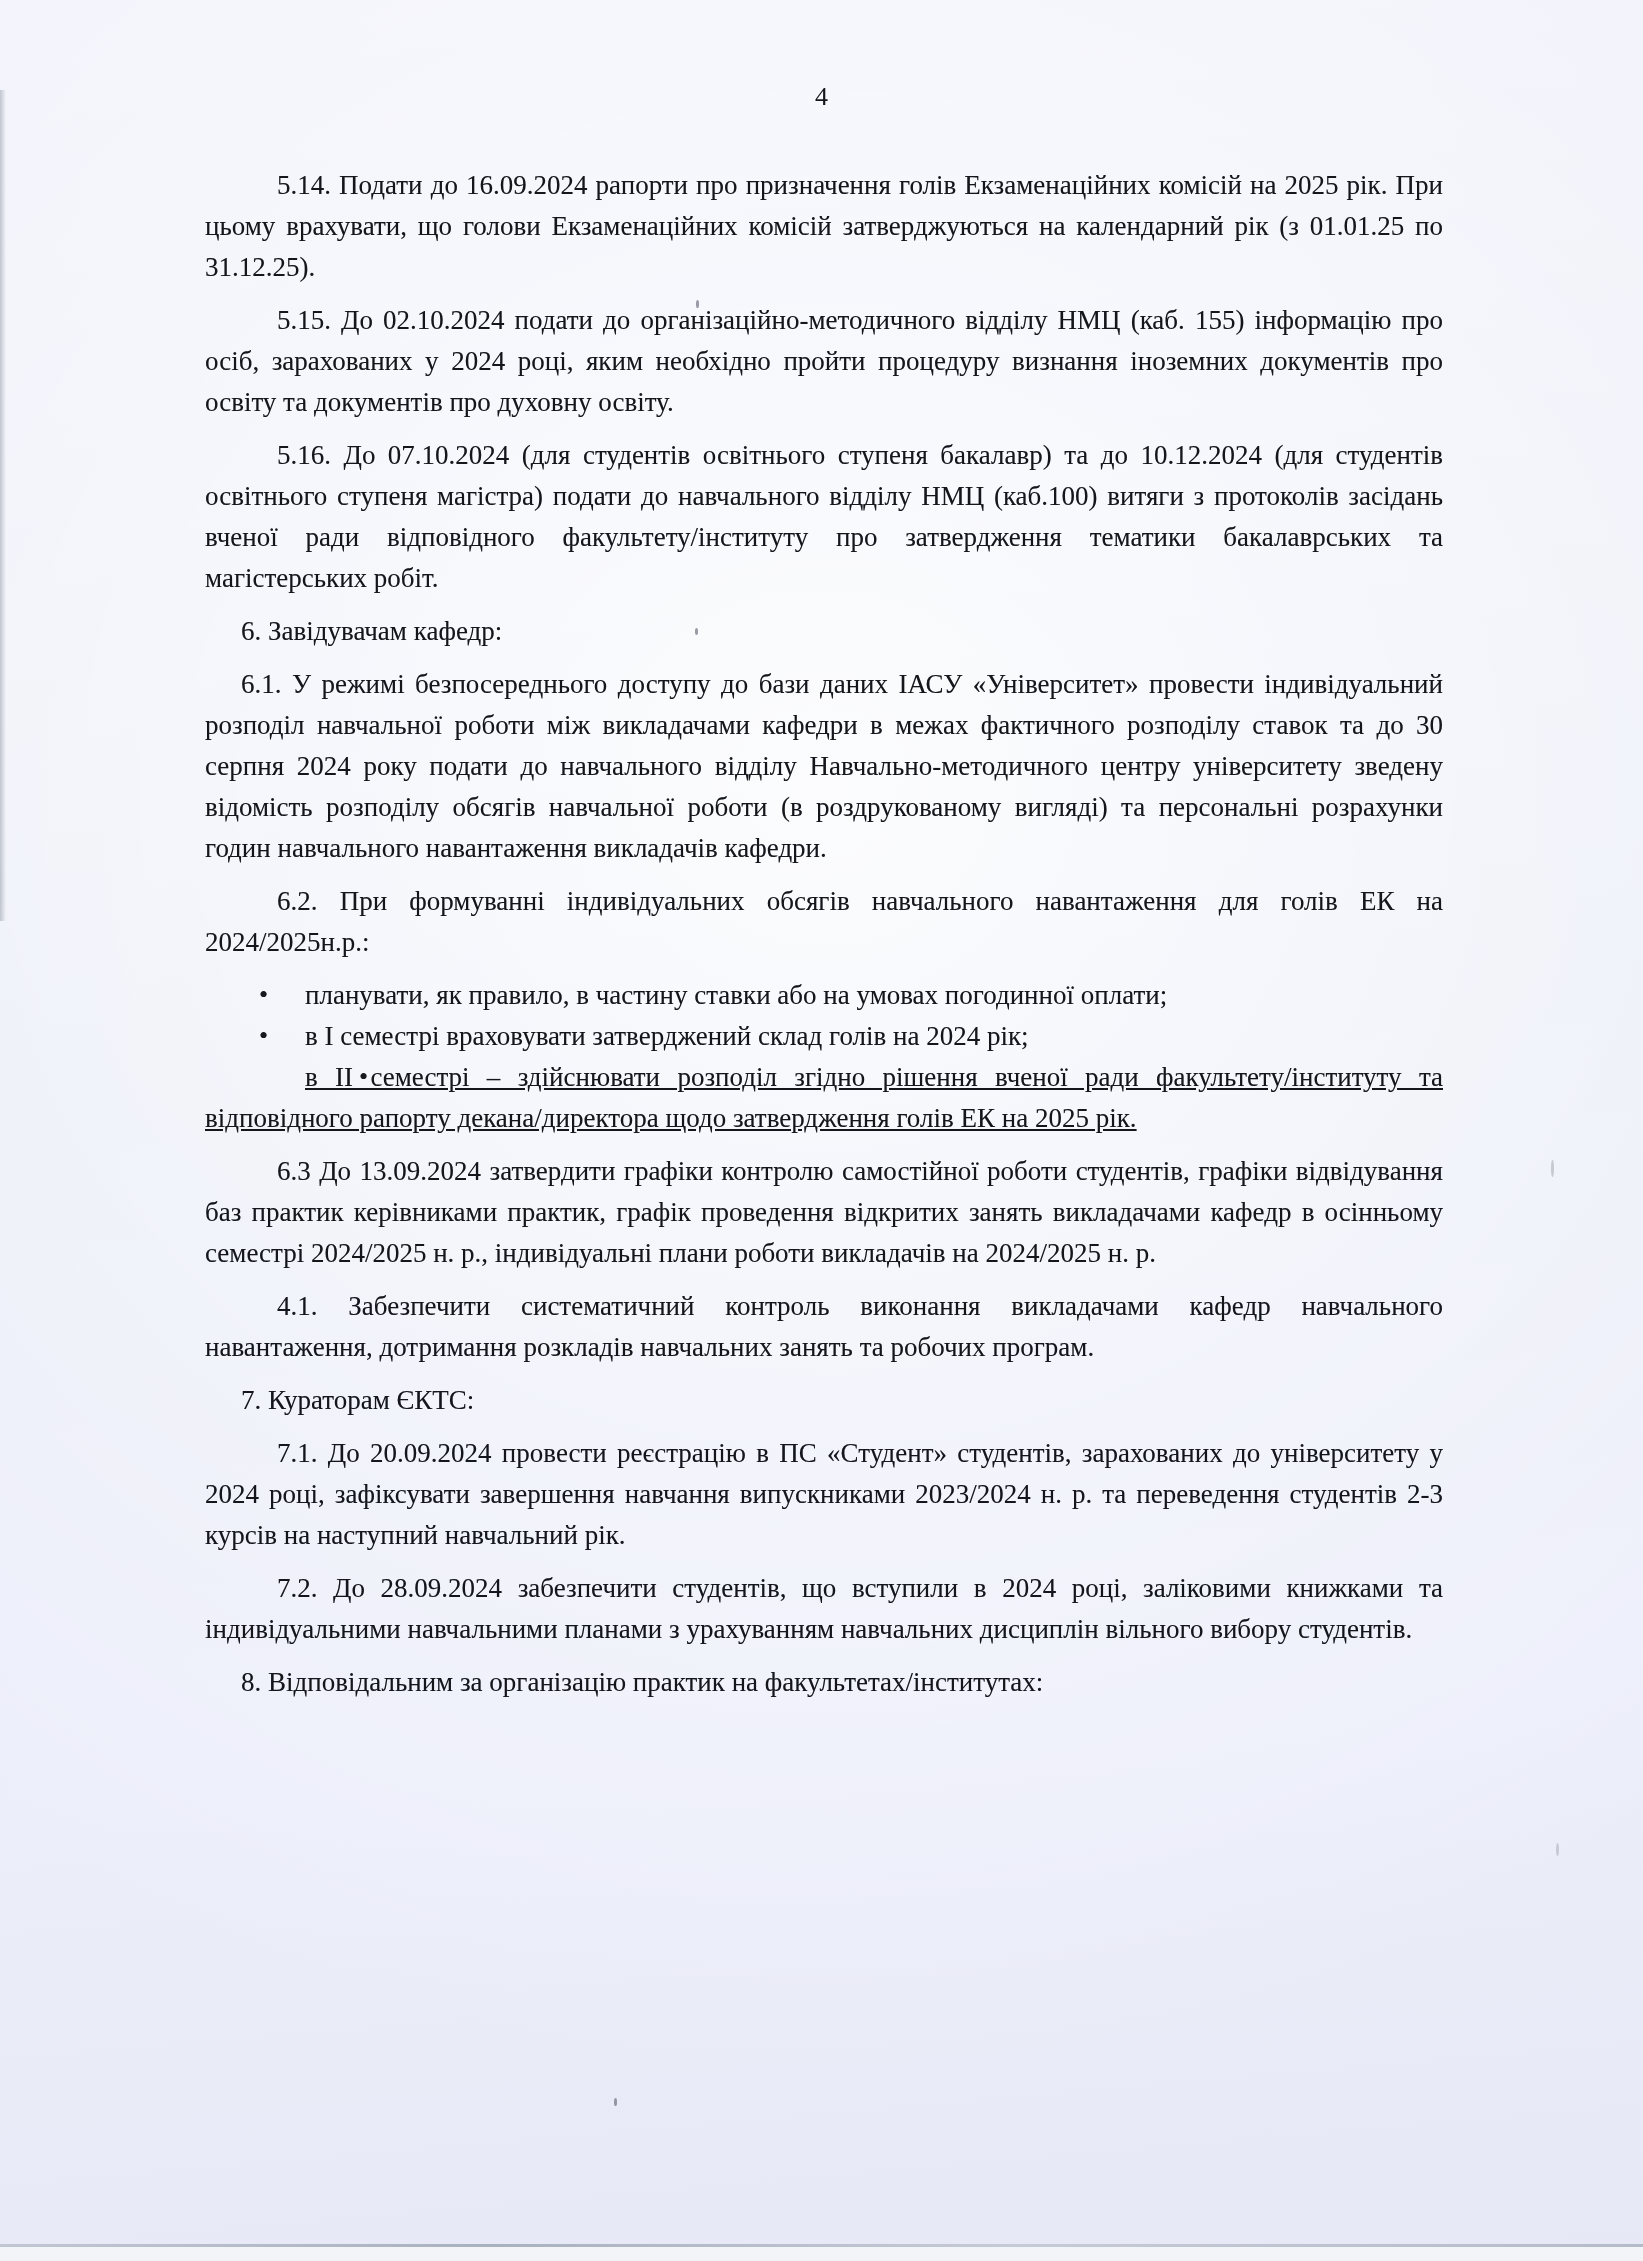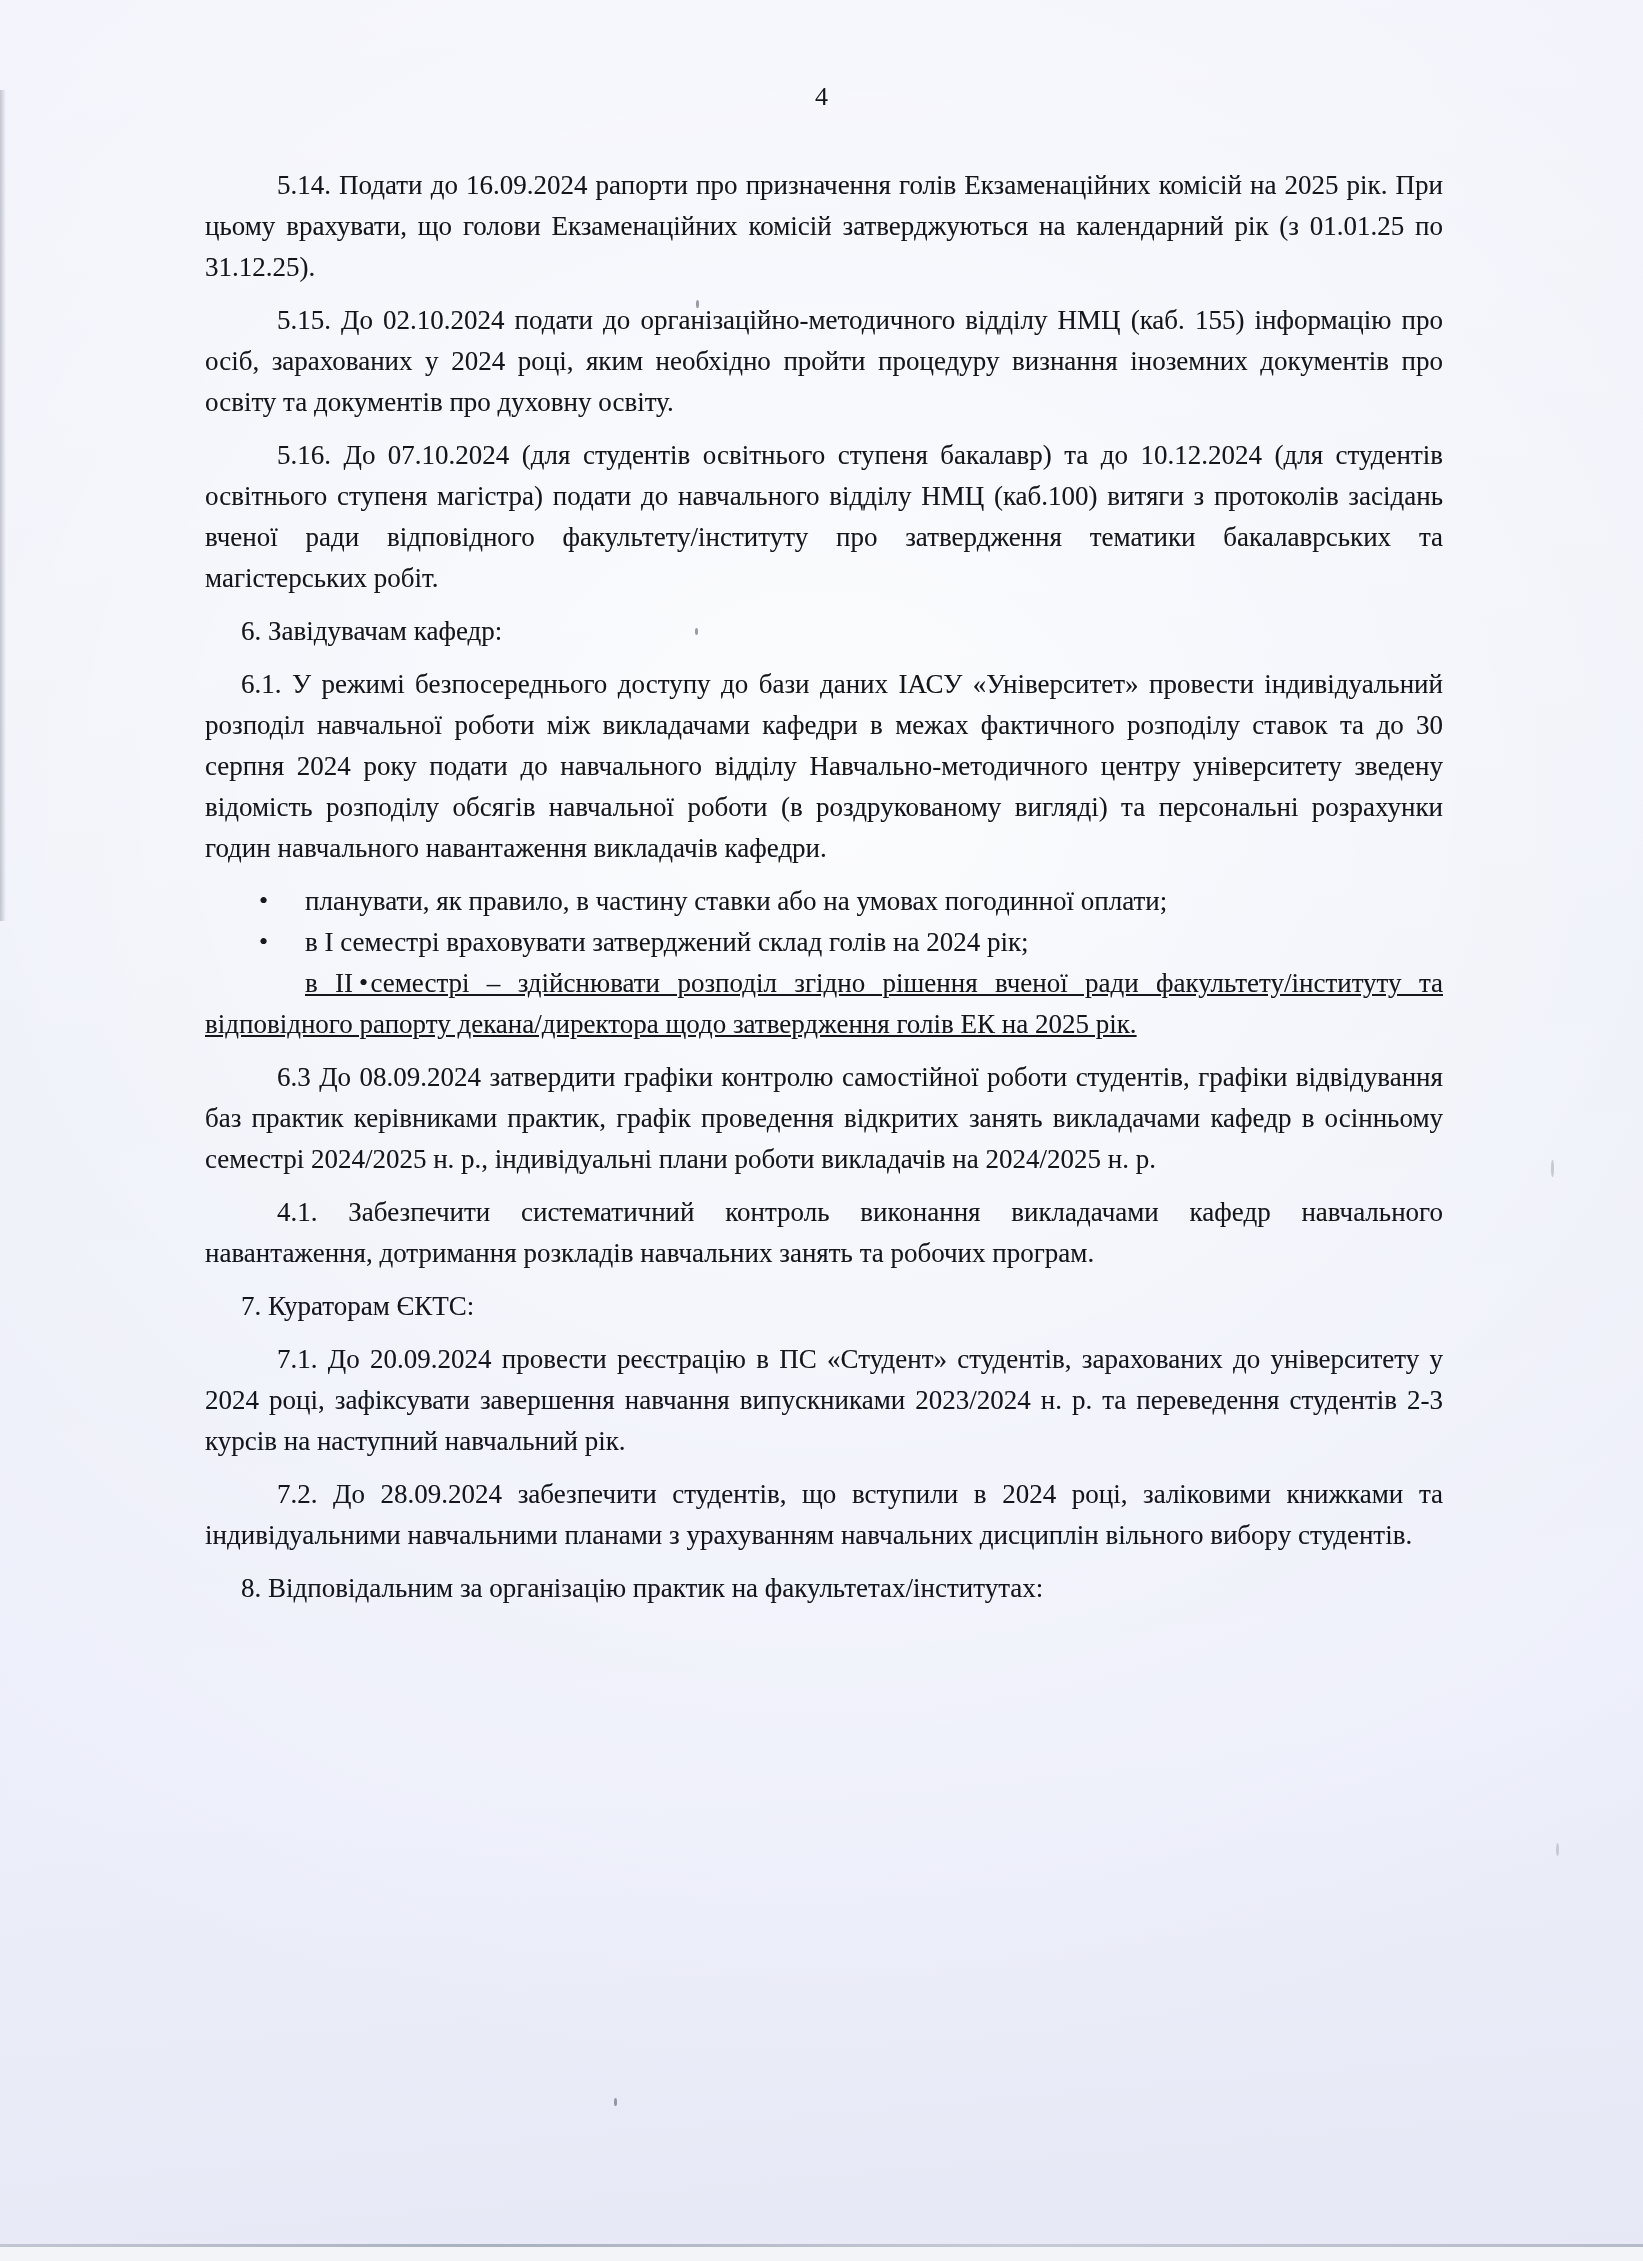--- a/index.html
+++ b/index.html
@@ -148,28 +148,29 @@
     <p class="para">5.14. Подати до 16.09.2024 рапорти про призначення голів Екзаменаційних комісій на 2025 рік. При цьому врахувати, що голови Екзаменаційних комісій затверджуються на календарний рік (з 01.01.25 по 31.12.25).</p>
 
     <p class="para">5.15. До 02.10.2024 подати до організаційно-методичного відділу НМЦ (каб. 155) інформацію про осіб, зарахованих у 2024 році, яким необхідно пройти процедуру визнання іноземних документів про освіту та документів про духовну освіту.</p>
 
     <p class="para">5.16. До 07.10.2024 (для студентів освітнього ступеня бакалавр) та до 10.12.2024 (для студентів освітнього ступеня магістра) подати до навчального відділу НМЦ (каб.100) витяги з протоколів засідань вченої ради відповідного факультету/інституту про затвердження тематики бакалаврських та магістерських робіт.</p>
 
     <p class="para tight-indent">6. Завідувачам кафедр:</p>
 
     <p class="para tight-indent">6.1. У режимі безпосереднього доступу до бази даних ІАСУ «Університет» провести індивідуальний розподіл навчальної роботи між викладачами кафедри в межах фактичного розподілу ставок  та до 30 серпня 2024 року подати до навчального відділу Навчально-методичного центру університету зведену відомість розподілу обсягів навчальної роботи (в роздрукованому вигляді) та персональні розрахунки годин навчального навантаження викладачів кафедри.</p>
 
+    <p class="para">6.2. При формуванні індивідуальних обсягів навчального  навантаження для голів ЕК на 2024/2025н.р.:</p>
 
     <ul class="bullets">
       <li>планувати, як правило, в частину ставки або на умовах погодинної оплати;</li>
       <li>в  I семестрі враховувати затверджений склад голів на 2024 рік;</li>
       <li class="wrap">в  II  семестрі  –  здійснювати  розподіл  згідно  рішення  вченої  ради факультету/інституту та відповідного рапорту декана/директора щодо затвердження голів ЕК на 2025 рік.</li>
     </ul>
 
-    <p class="para">6.3 До 08.09.2024 затвердити графіки контролю самостійної роботи студентів, графіки відвідування баз практик керівниками практик, графік проведення відкритих занять викладачами кафедр в осінньому семестрі 2024/2025 н. р., індивідуальні плани роботи викладачів на 2024/2025 н. р.</p>
+    <p class="para">6.3 До 13.09.2024 затвердити графіки контролю самостійної роботи студентів, графіки відвідування баз практик керівниками практик, графік проведення відкритих занять викладачами кафедр в осінньому семестрі 2024/2025 н. р., індивідуальні плани роботи викладачів на 2024/2025 н. р.</p>
 
     <p class="para">4.1. Забезпечити систематичний контроль виконання викладачами кафедр навчального навантаження, дотримання розкладів навчальних занять та робочих програм.</p>
 
     <p class="para tight-indent">7. Кураторам ЄКТС:</p>
 
     <p class="para">7.1. До 20.09.2024 провести реєстрацію в ПС «Студент» студентів, зарахованих до університету у 2024 році, зафіксувати завершення навчання випускниками 2023/2024 н. р. та переведення студентів 2-3 курсів на наступний навчальний рік.</p>
 
     <p class="para">7.2. До 28.09.2024 забезпечити студентів, що вступили в 2024 році, заліковими книжками та індивідуальними навчальними планами з урахуванням навчальних дисциплін вільного вибору студентів.</p>
 
     <p class="para tight-indent">8. Відповідальним за організацію практик на факультетах/інститутах:</p>

